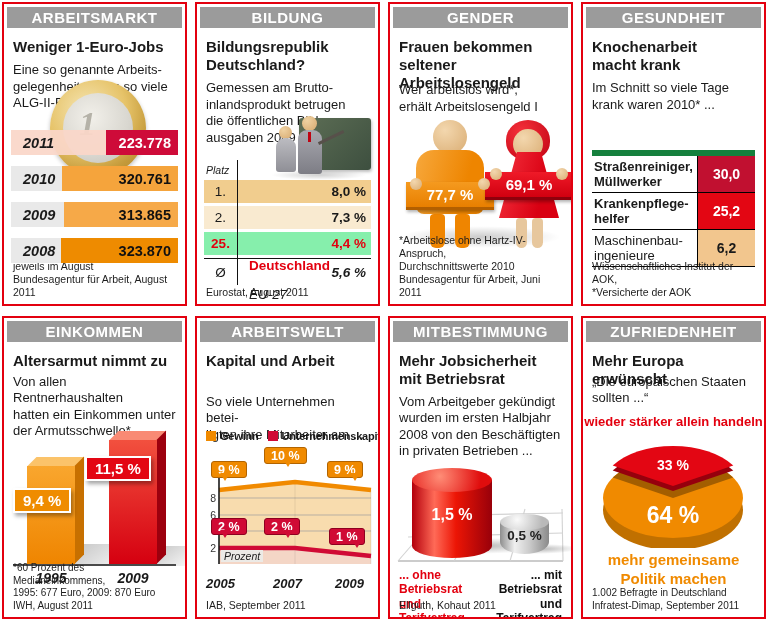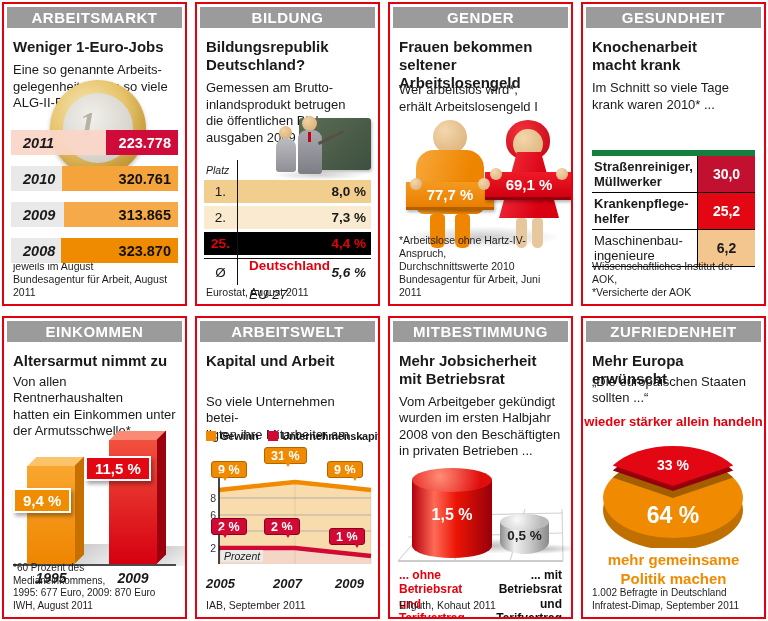--- a/index.html
+++ b/index.html
@@ -193,21 +193,21 @@
     <div class="brow" style="top:176px;background:#f1cd8e">
       <span class="rk">1.</span>
       <span class="nm">Dänemark</span>
       <span class="vl">8,0 %</span>
     </div>
     <div class="brow" style="top:202px;background:#f9ead0">
       <span class="rk">2.</span>
       <span class="nm">Schweden</span>
       <span class="vl">7,3 %</span>
     </div>
-    <div class="brow" style="top:228px;background:#000000;color:#e3000f;font-weight:700">
+    <div class="brow" style="top:228px;background:#86efac;color:#e3000f;font-weight:700">
       <span class="rk">25.</span>
       <span class="nm">Deutschland</span>
       <span class="vl">4,4 %</span>
     </div>
     <div class="hrule" style="top:254px"></div>
     <div class="brow" style="top:257px">
       <span class="rk">Ø</span>
       <span class="nm it">EU-27</span>
       <span class="vl it">5,6 %</span>
     </div>
@@ -354,21 +354,21 @@
         <line x1="168" y1="44" x2="168" y2="118" stroke="rgba(0,0,0,0.08)" stroke-width="1"></line>
         <polyline points="16,44 92,36 168,44" fill="none" stroke="#f18a00" stroke-width="4.5"></polyline>
         <polyline points="16,102 92,102 168,110" fill="none" stroke="#d00a35" stroke-width="4.5"></polyline>
         <line x1="16" y1="32" x2="16" y2="118" stroke="#1a1a1a" stroke-width="1.6"></line>
       </svg>
       <span class="ytick" style="top:46px">8</span>
       <span class="ytick" style="top:63px">6</span>
       <span class="ytick" style="top:96px">2</span>
       <span class="prozent">Prozent</span>
       <div class="co o" style="left:8px;top:15px"><span>9 %</span><span class="tl"></span></div>
-      <div class="co o" style="left:61px;top:1px"><span>31 %</span><span class="tl" style="left:18px"></span></div>
+      <div class="co o" style="left:61px;top:1px"><span>10 %</span><span class="tl" style="left:18px"></span></div>
       <div class="co o" style="left:124px;top:15px"><span>9 %</span><span class="tl" style="left:22px"></span></div>
       <div class="co r" style="left:8px;top:72px"><span>2 %</span><span class="tl"></span></div>
       <div class="co r" style="left:61px;top:72px"><span>2 %</span><span class="tl" style="left:18px"></span></div>
       <div class="co r" style="left:126px;top:82px"><span>1 %</span><span class="tl" style="left:22px"></span></div>
       <span class="xlab" style="left:3px">2005</span>
       <span class="xlab" style="left:70px">2007</span>
       <span class="xlab" style="left:132px">2009</span>
     </div>
     <div class="foot">
       <div>IAB, September 2011</div>

